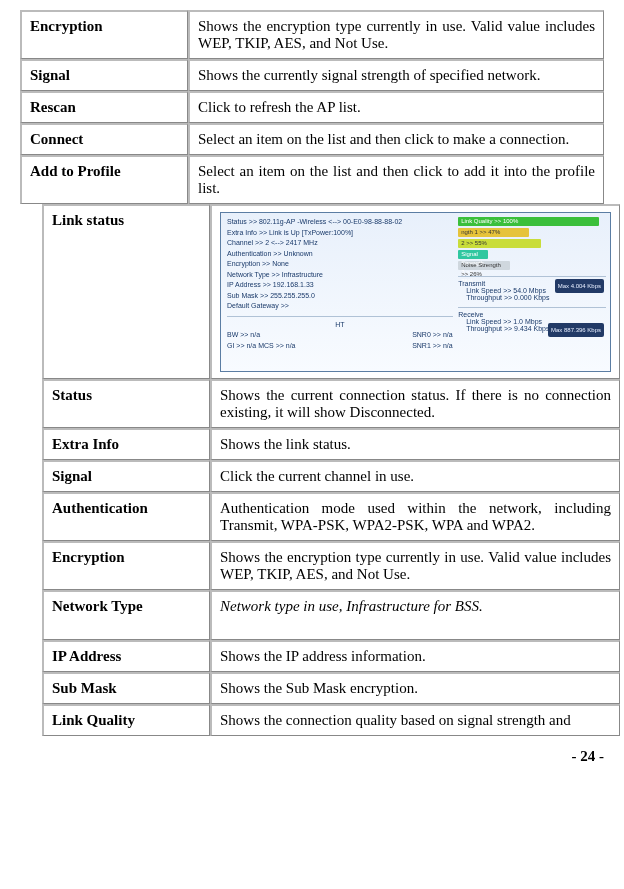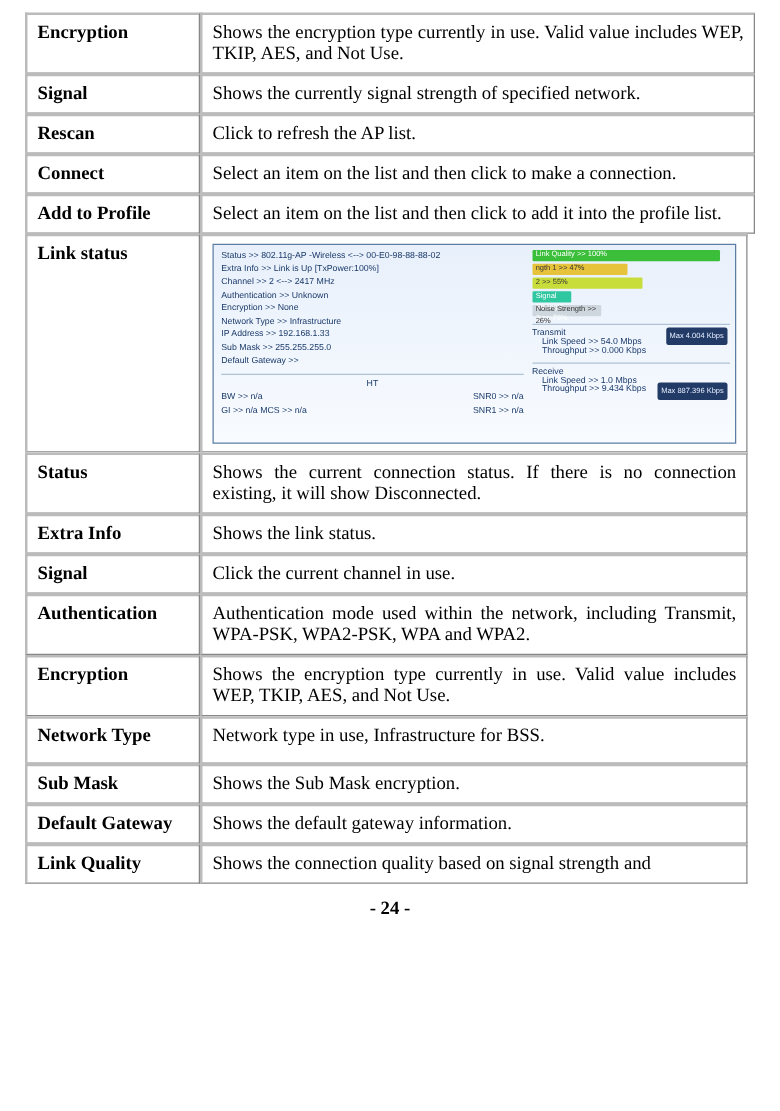--- a/index.html
+++ b/index.html
@@ -24,32 +24,32 @@
       border: 1px solid #999;
       border-top: 2px solid #bbb;
       border-left: 2px solid #bbb;
       border-right: 1px solid #888;
       border-bottom: 1px solid #888;
       padding: 6px 8px;
       vertical-align: top;
       background: #fff;
     }
     .label-cell {
-      width: 140px;
+      width: 168px;
       font-weight: bold;
     }
     .desc-cell {
       text-align: justify;
     }
     .inset .tbl {
-      margin-left: 0;
+      margin-left: 22px;
       width: calc(100% - 6px);
     }
     .page-num {
-      text-align: center;
+      text-align: right;
       font-weight: bold;
       margin-top: 12px;
     }
     .screenshot-cell {
       padding: 8px;
     }
     .mini-shot {
       width: 100%;
       height: 160px;
       border: 1px solid #5b7da3;
@@ -208,29 +208,29 @@
   <tr>
     <td class="label-cell">Authentication</td>
     <td class="desc-cell">Authentication mode used within the network, including Transmit, WPA-PSK, WPA2-PSK, WPA and WPA2.</td>
   </tr>
   <tr>
     <td class="label-cell">Encryption</td>
     <td class="desc-cell">Shows the encryption type currently in use. Valid value includes WEP, TKIP, AES, and Not Use.</td>
   </tr>
   <tr>
     <td class="label-cell">Network Type</td>
-    <td class="desc-cell" style="padding-bottom:12px;">Network type in use, Infrastructure for BSS.</td>
+    <td class="desc-cell" style="padding-bottom:24px;font-style:italic;">Network type in use, Infrastructure for BSS.</td>
+  </tr>
+  <tr>
+    <td class="label-cell">IP Address</td>
+    <td class="desc-cell">Shows the IP address information.</td>
   </tr>
   <tr>
     <td class="label-cell">Sub Mask</td>
     <td class="desc-cell">Shows the Sub Mask encryption.</td>
-  </tr>
-  <tr>
-    <td class="label-cell">Default Gateway</td>
-    <td class="desc-cell">Shows the default gateway information.</td>
   </tr>
   <tr>
     <td class="label-cell">Link Quality</td>
     <td class="desc-cell">Shows the connection quality based on signal strength and</td>
   </tr>
 </tbody>
     </table>
 </div>
 
 <div class="page-num">- 24 -</div>

